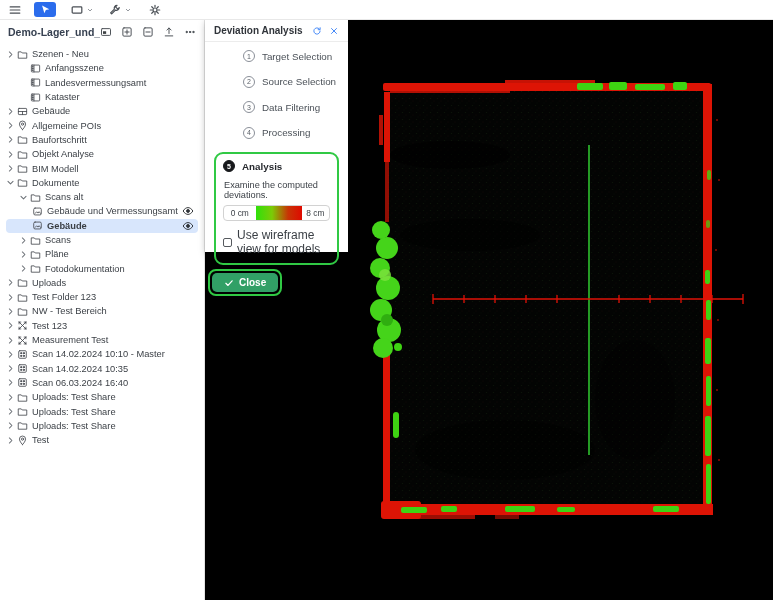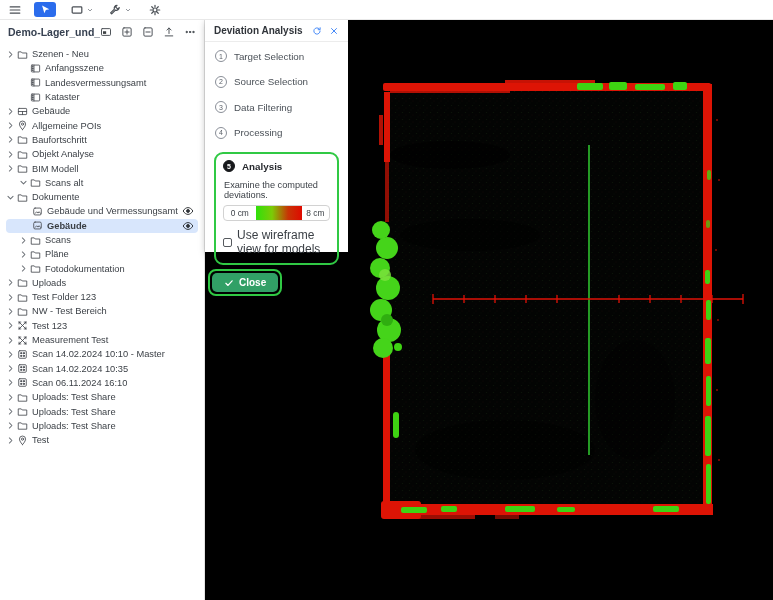--- a/index.html
+++ b/index.html
@@ -46,21 +46,21 @@
 
   
   .dlg { position:absolute; left:0; top:0; width:143px; height:232px; background:#fff;
     box-shadow:2px 2px 8px rgba(0,0,0,.4); z-index:20; }
   .dlg-head { height:22px; display:flex; align-items:center; padding:0 9px;
     border-bottom:1px solid #ececec; }
   .dlg-title { font-size:10px; font-weight:700; color:#30343a; }
   .dlg-hicons { margin-left:auto; display:flex; gap:7px; align-items:center; }
   .dlg-hicons svg { width:10px; height:10px; stroke:#3b82f6; fill:none; stroke-width:1.5;
     stroke-linecap:round; stroke-linejoin:round; cursor:pointer; }
-  .steps { padding:8px 10px 0 10px; }
+  .steps { padding:8px 10px 0 10px;margin-left:28px; }
   .step { display:flex; align-items:center; margin-bottom:13.5px; }
   .snum { width:12px; height:12px; border:1px solid #8a8f98; border-radius:50%;
     font-size:7px; color:#5a6068; display:flex; align-items:center; justify-content:center;
     flex:0 0 12px; }
   .snum.filled { background:#17191c; border-color:#17191c; color:#fff; font-weight:700; }
   .slabel { font-size:9.8px; color:#4b5158; margin-left:7px; }
   .analysis-annot { margin:0 9px; border:2px solid #30c944; border-radius:9px;
     padding:6px 7px 7px 7px; }
   .analysis-annot .step { margin-bottom:8px; }
   .desc { font-size:9.2px; color:#3a3f45; margin:0 0 5px 1px; }
@@ -297,37 +297,37 @@
       </div>
     <div class="trow">
         <svg class="chev">
           <use href="#ic-chev"></use>
         </svg>
         <svg class="ti">
           <use href="#ic-folder"></use>
         </svg>
         <span>BIM Modell</span>
       </div>
+    <div class="trow">
+        <svg class="chev down">
+          <use href="#ic-chev"></use>
+        </svg>
+        <svg class="ti">
+          <use href="#ic-folder"></use>
+        </svg>
+        <span>Dokumente</span>
+      </div>
     <div class="trow d1">
         <svg class="chev down">
           <use href="#ic-chev"></use>
         </svg>
         <svg class="ti">
           <use href="#ic-folder"></use>
         </svg>
         <span>Scans alt</span>
-      </div>
-    <div class="trow">
-        <svg class="chev down">
-          <use href="#ic-chev"></use>
-        </svg>
-        <svg class="ti">
-          <use href="#ic-folder"></use>
-        </svg>
-        <span>Dokumente</span>
       </div>
     <div class="trow d2">
         <svg class="ti">
           <use href="#ic-image"></use>
         </svg>
         <span>Gebäude und Vermessungsamt</span>
         <svg class="eye">
           <use href="#ic-eye"></use>
         </svg>
       </div>
@@ -430,21 +430,21 @@
         </svg>
         <span>Scan 14.02.2024 10:35</span>
       </div>
     <div class="trow">
         <svg class="chev">
           <use href="#ic-chev"></use>
         </svg>
         <svg class="ti">
           <use href="#ic-scan"></use>
         </svg>
-        <span>Scan 06.11.2024 16:10</span>
+        <span>Scan 06.03.2024 16:40</span>
       </div>
     <div class="trow">
         <svg class="chev">
           <use href="#ic-chev"></use>
         </svg>
         <svg class="ti">
           <use href="#ic-folder"></use>
         </svg>
         <span>Uploads: Test Share</span>
       </div>

